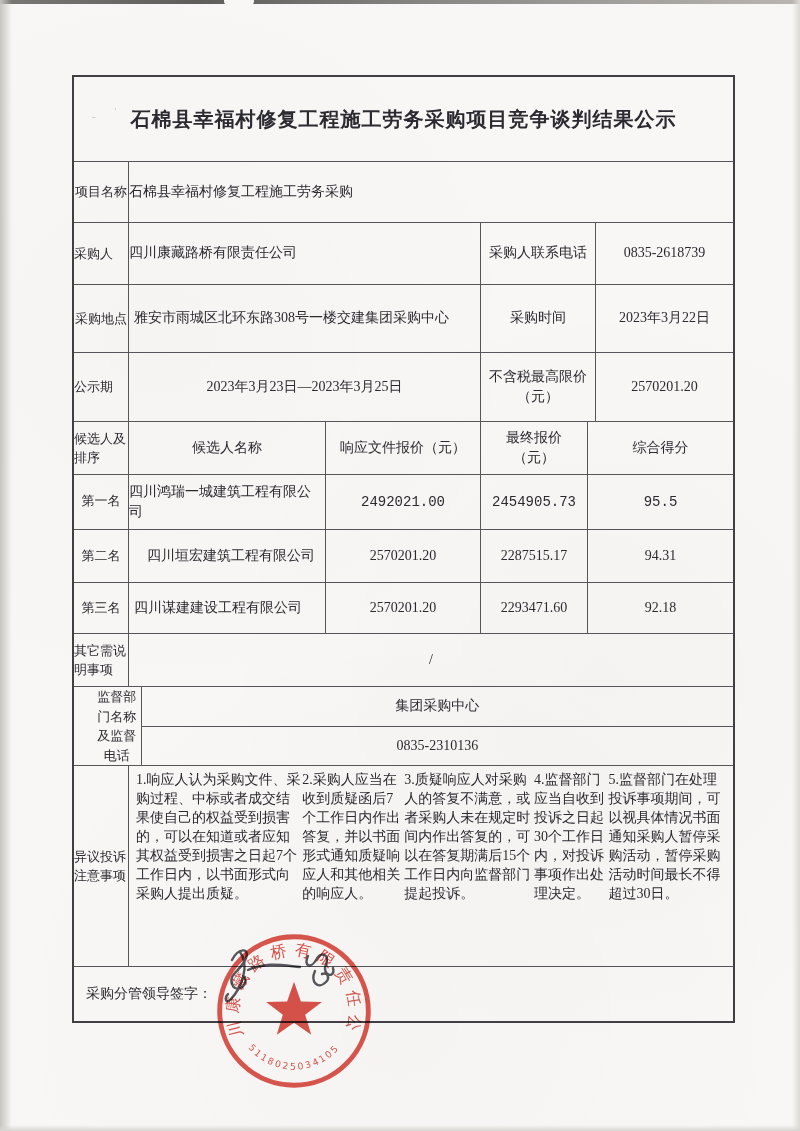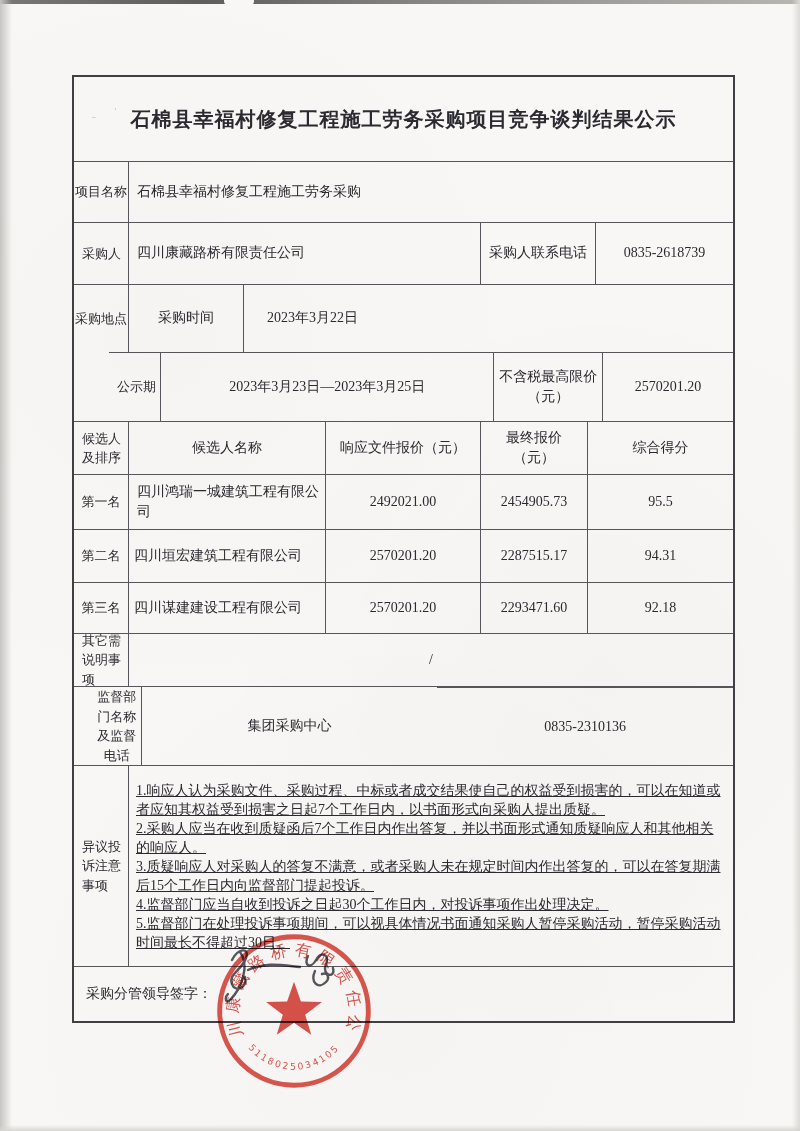--- a/index.html
+++ b/index.html
@@ -37,56 +37,56 @@
   .row{display:flex;border-top:1px solid var(--line);}
   .row:first-child{border-top:none;}
   .cell{
     display:flex;align-items:center;justify-content:center;
     text-align:center;padding:2px 5px;box-sizing:border-box;
     border-left:1px solid var(--line);
     font-size:14px;line-height:1.45;
   }
   .cell:first-child{border-left:none;}
   .cell.lbl{width:54px;padding:2px 1px;font-size:13px;line-height:1.5;}
-  .cell.left{justify-content:flex-start;text-align:left;padding-left:8px;}
+  .cell.left{justify-content:flex-start;text-align:left;padding-left:0;}
 
   .row-title{height:84px;}
   .row-title .cell{font-size:20px;font-weight:bold;letter-spacing:1px;text-align:center;}
   .row-project{height:60px;}
   .row-purchaser{height:61px;}
   .row-location{height:67px;}
-  .row-publicity{height:68px;margin-left:35px;}
+  .row-publicity{height:68px;}
   .row-cand-head{height:52px;}
-  .row-cand1{height:54px;}
+  .row-cand1{height:54px;font-family:Liberation Mono, monospace;}
   .row-cand2{height:52px;}
   .row-cand3{height:50px;}
   .row-other{height:52px;}
   .row-supervision{height:78px;padding-left:19px;}
   .row-objection{height:200px;}
   .row-signature{height:54px;}
 
   
   .w-main{width:352px;}
   .w-l2{width:115px;}
   .w-v2{width:138px;text-align:right;}
   
   .cw-name{width:197px;}
   .cw-doc{width:155px;}
   .cw-final{width:107px;}
   .cw-score{width:146px;}
 
-  .sup-stack{width:674px;display:flex;padding:0;border-left:1px solid var(--line);}
+  .sup-stack{width:674px;display:flex;flex-direction:column;padding:0;border-left:1px solid var(--line);}
   .sup-sub{flex:1;display:flex;align-items:center;justify-content:center;font-size:14px;}
   .sup-sub + .sup-sub{border-top:1px solid var(--line);}
 
   .objection-body{
     width:605px;border-left:1px solid var(--line);
-    display:flex;flex-direction:column;justify-content:center;
+    display:flex;flex-direction:row;justify-content:center;
     padding:4px 8px 4px 7px;box-sizing:border-box;
-    text-align:left;font-size:14px;line-height:19px;text-decoration:underline;
+    text-align:left;font-size:14px;line-height:19px;
   }
   .sig-cell{width:659px;justify-content:flex-start;text-align:left;padding-left:12px;font-size:14px;}
 
   .stamp{
     position:absolute;left:206px;top:923px;width:176px;height:176px;
     mix-blend-mode:multiply;opacity:.92;pointer-events:none;
   }
   .signature-ink{
     position:absolute;left:218px;top:938px;width:140px;height:80px;
     mix-blend-mode:multiply;pointer-events:none;
@@ -115,20 +115,21 @@
 
   <div class="row row-purchaser">
     <div class="cell lbl left">采购人</div>
     <div class="cell left w-main">四川康藏路桥有限责任公司</div>
     <div class="cell w-l2">采购人联系电话</div>
     <div class="cell w-v2">0835-2618739</div>
   </div>
 
   <div class="row row-location">
     <div class="cell lbl">采购地点</div>
+    <div class="cell left w-main" style="padding-left:5px;">雅安市雨城区北环东路308号一楼交建集团采购中心</div>
     <div class="cell w-l2">采购时间</div>
     <div class="cell w-v2">2023年3月22日</div>
   </div>
 
   <div class="row row-publicity">
     <div class="cell lbl left">公示期</div>
     <div class="cell w-main">2023年3月23日—2023年3月25日</div>
     <div class="cell w-l2">不含税最高限价（元）</div>
     <div class="cell w-v2">2570201.20</div>
   </div>
@@ -144,21 +145,21 @@
   <div class="row row-cand1">
     <div class="cell lbl">第一名</div>
     <div class="cell left cw-name" style="">四川鸿瑞一城建筑工程有限公司</div>
     <div class="cell cw-doc">2492021.00</div>
     <div class="cell cw-final">2454905.73</div>
     <div class="cell cw-score">95.5</div>
   </div>
 
   <div class="row row-cand2">
     <div class="cell lbl">第二名</div>
-    <div class="cell left cw-name" style="padding-left:5px;">四川垣宏建筑工程有限公司</div>
+    <div class="cell left cw-name" style="padding-left:18px;">四川垣宏建筑工程有限公司</div>
     <div class="cell cw-doc">2570201.20</div>
     <div class="cell cw-final">2287515.17</div>
     <div class="cell cw-score">94.31</div>
   </div>
 
   <div class="row row-cand3">
     <div class="cell lbl">第三名</div>
     <div class="cell left cw-name" style="padding-left:5px;">四川谋建建设工程有限公司</div>
     <div class="cell cw-doc">2570201.20</div>
     <div class="cell cw-final">2293471.60</div>

